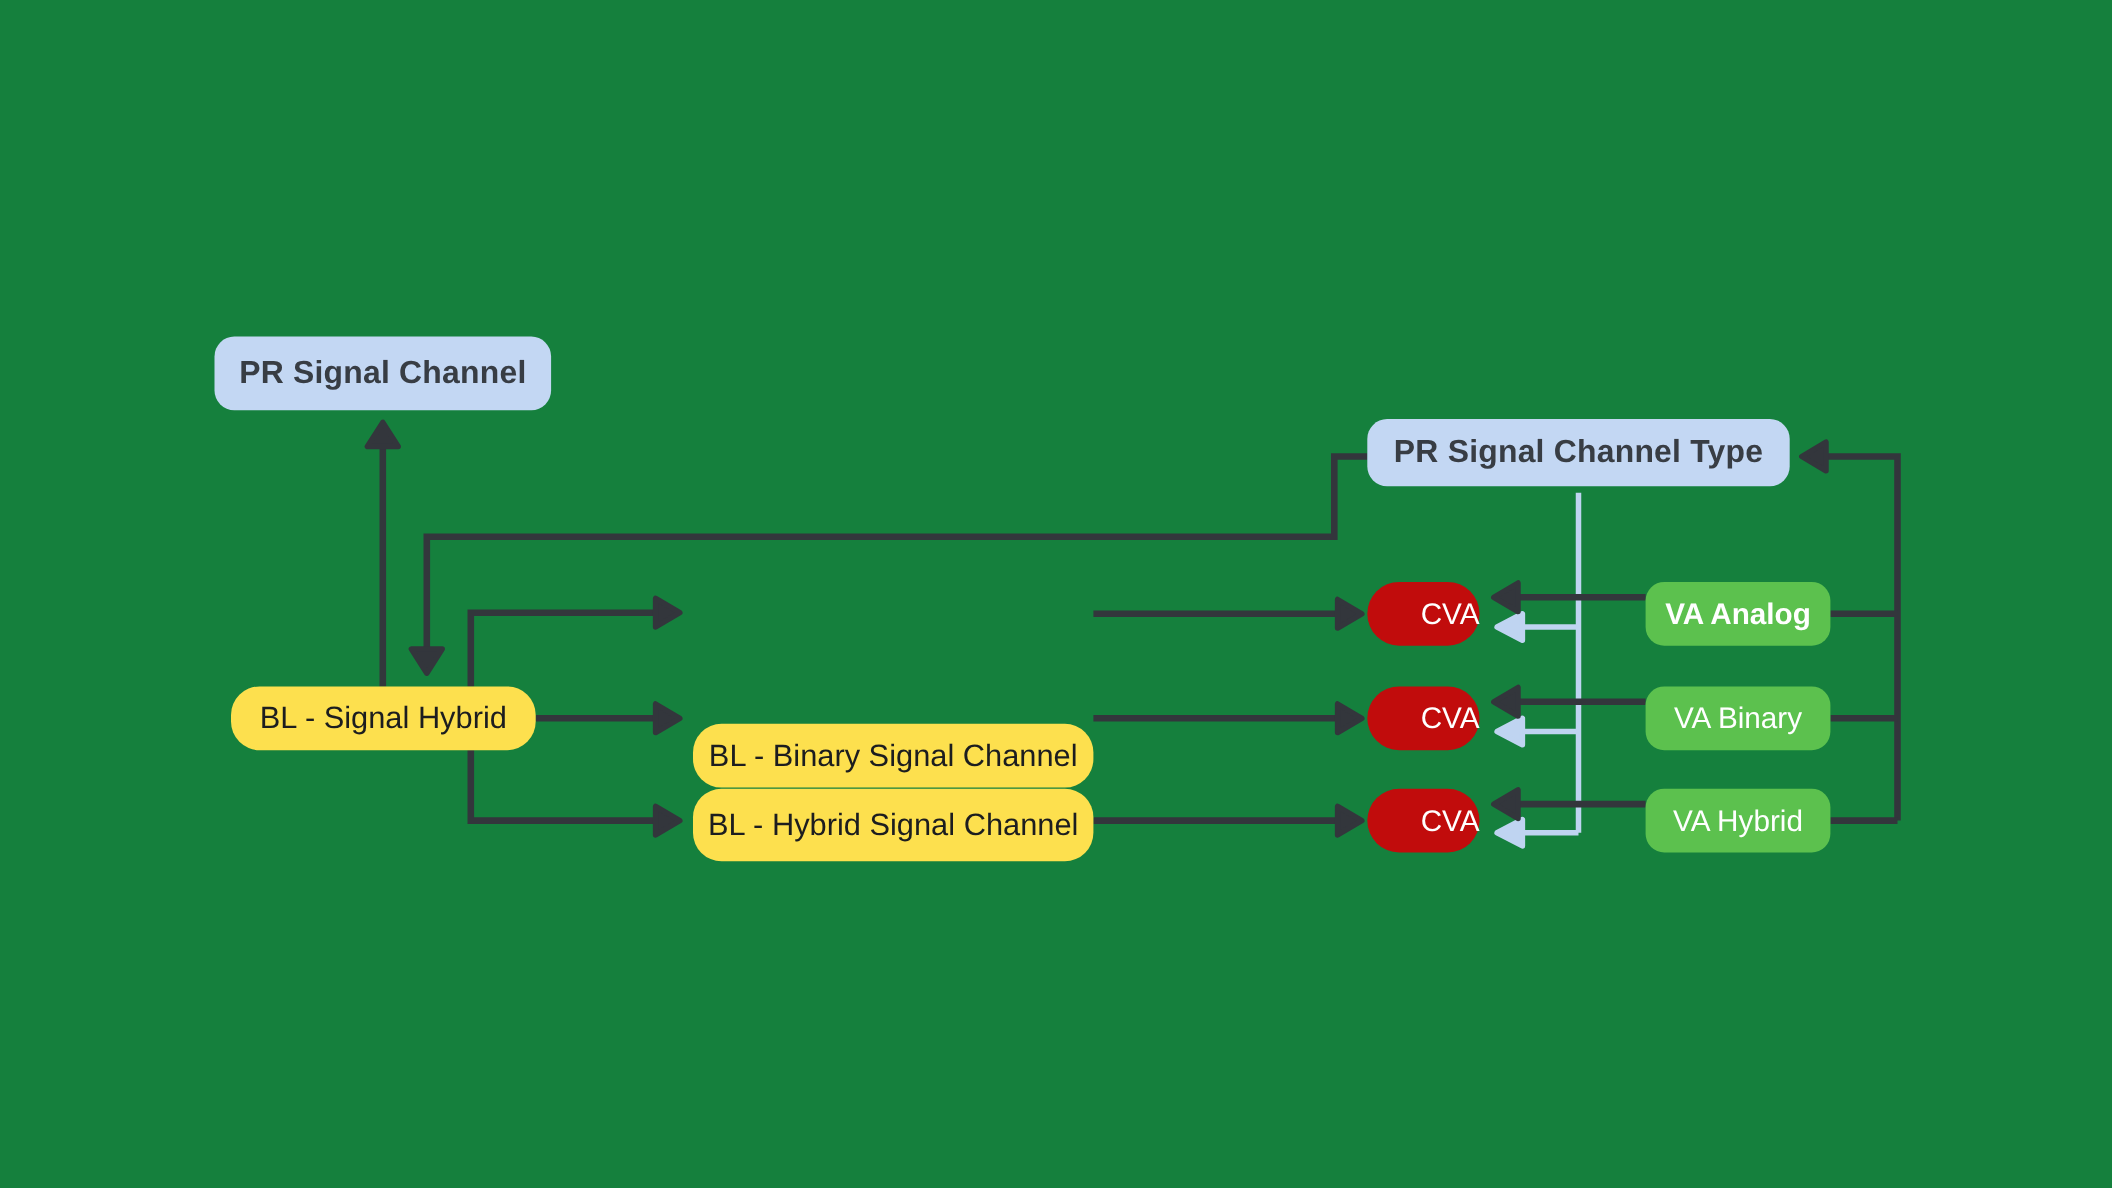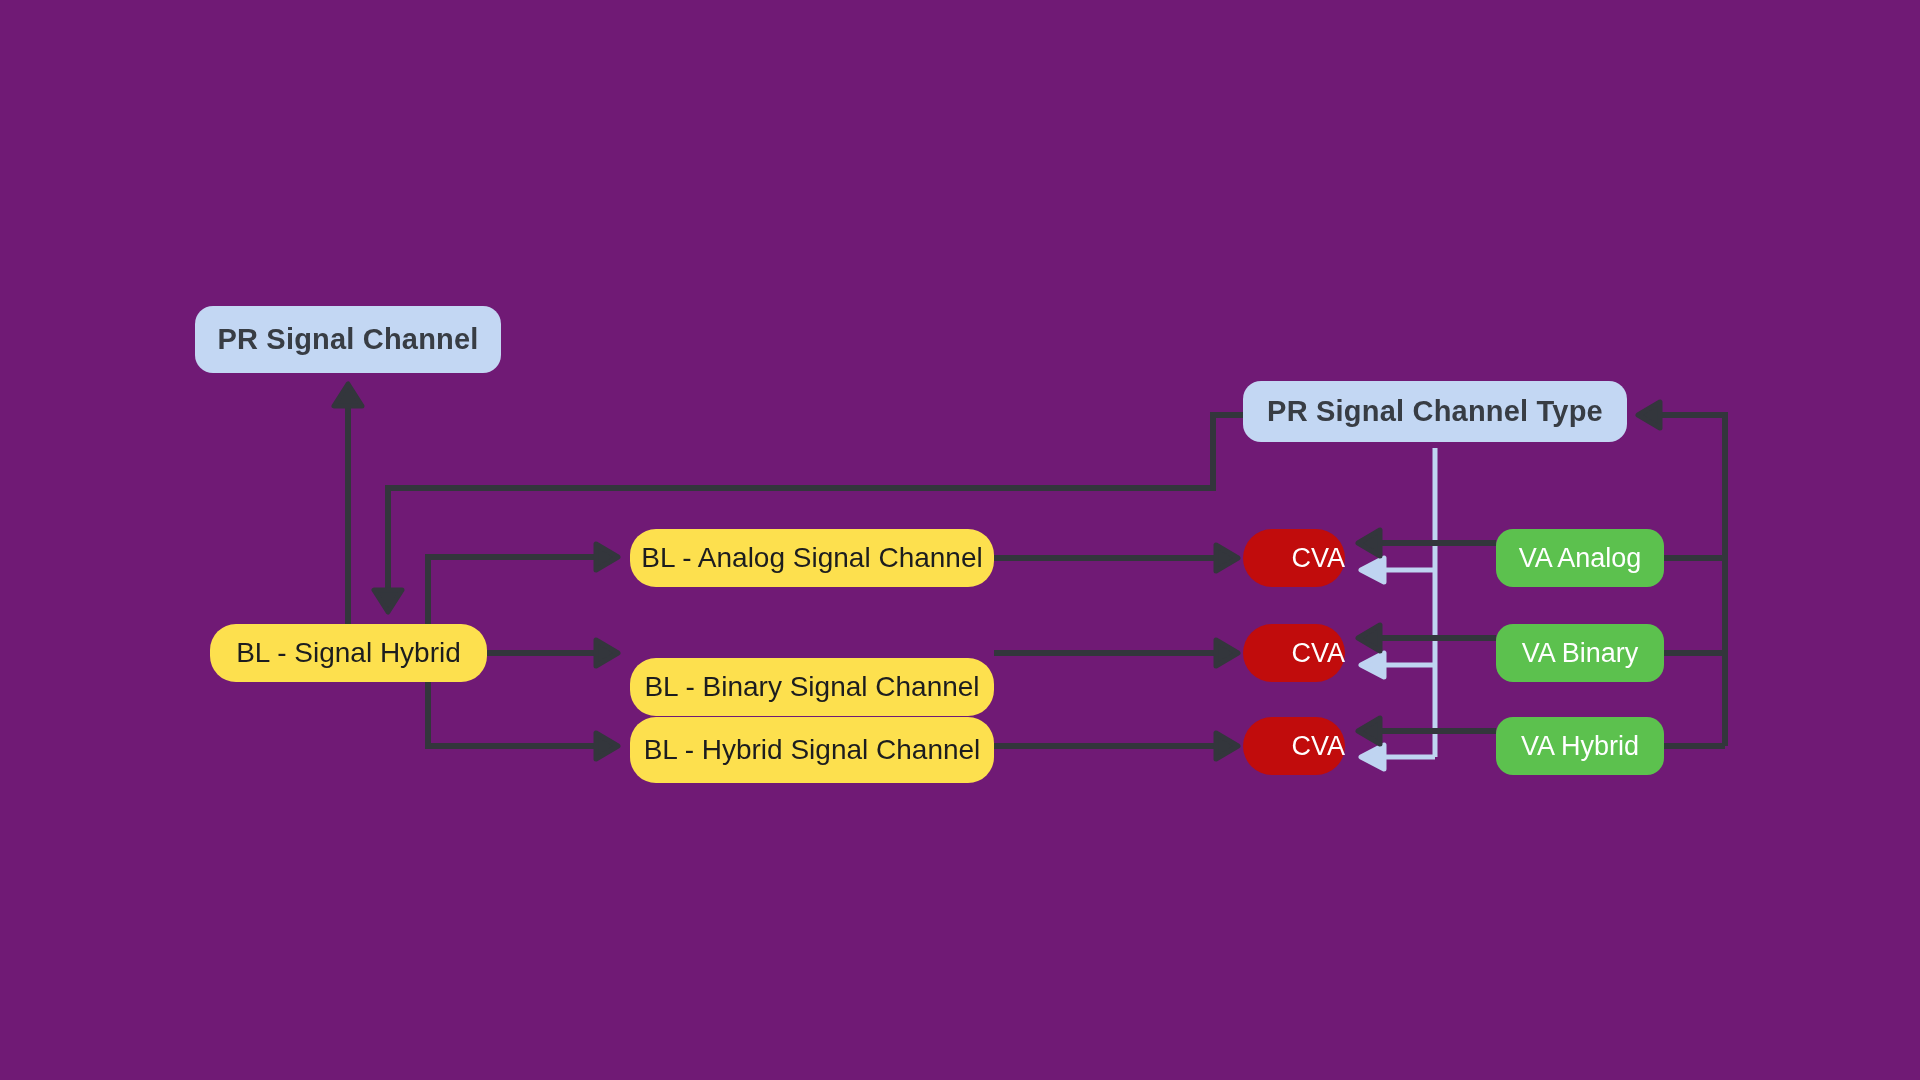--- a/index.html
+++ b/index.html
@@ -7,21 +7,21 @@
     padding: 0;
     width: 1920px;
     height: 1080px;
     overflow: hidden;
     font-family: "Liberation Sans", sans-serif;
   }
   .canvas {
     position: relative;
     width: 1920px;
     height: 1080px;
-    background: #701a75;
+    background: #15803d;
   }
   .edges {
     position: absolute;
     left: 0; top: 0;
     width: 1920px;
     height: 1080px;
   }
   .node {
     position: absolute;
     display: flex;
@@ -122,23 +122,20 @@
   </div>
 
   <div class="node node-primary" style="left:1243px; top:381px; width:384px; height:61px;">
     <span>PR Signal Channel Type</span>
   </div>
 
   <div class="node node-yellow" style="left:210px; top:624px; width:277px; height:58px;">
     <span>BL - Signal Hybrid</span>
   </div>
 
-  <div class="node node-yellow" style="left:630px; top:529px; width:364px; height:58px;">
-    <span>BL - Analog Signal Channel</span>
-  </div>
 
   <div class="node node-yellow" style="left:630px; top:624px; width:364px; height:58px;margin-top:34px;">
     <span>BL - Binary Signal Channel</span>
   </div>
 
   <div class="node node-yellow" style="left:630px; top:717px; width:364px; height:66px;">
     <span>BL - Hybrid Signal Channel</span>
   </div>
 
   <div class="node node-red" style="left:1243px; top:529px; width:102px; height:58px;">
@@ -146,21 +143,21 @@
   </div>
 
   <div class="node node-red" style="left:1243px; top:624px; width:102px; height:58px;">
     <span>CVA</span>
   </div>
 
   <div class="node node-red" style="left:1243px; top:717px; width:102px; height:58px;">
     <span>CVA</span>
   </div>
 
-  <div class="node node-green" style="left:1496px; top:529px; width:168px; height:58px;">
+  <div class="node node-green" style="left:1496px; top:529px; width:168px; height:58px;font-weight:bold;">
     <span>VA Analog</span>
   </div>
 
   <div class="node node-green" style="left:1496px; top:624px; width:168px; height:58px;text-align:right;">
     <span>VA Binary</span>
   </div>
 
   <div class="node node-green" style="left:1496px; top:717px; width:168px; height:58px;">
     <span>VA Hybrid</span>
   </div>

